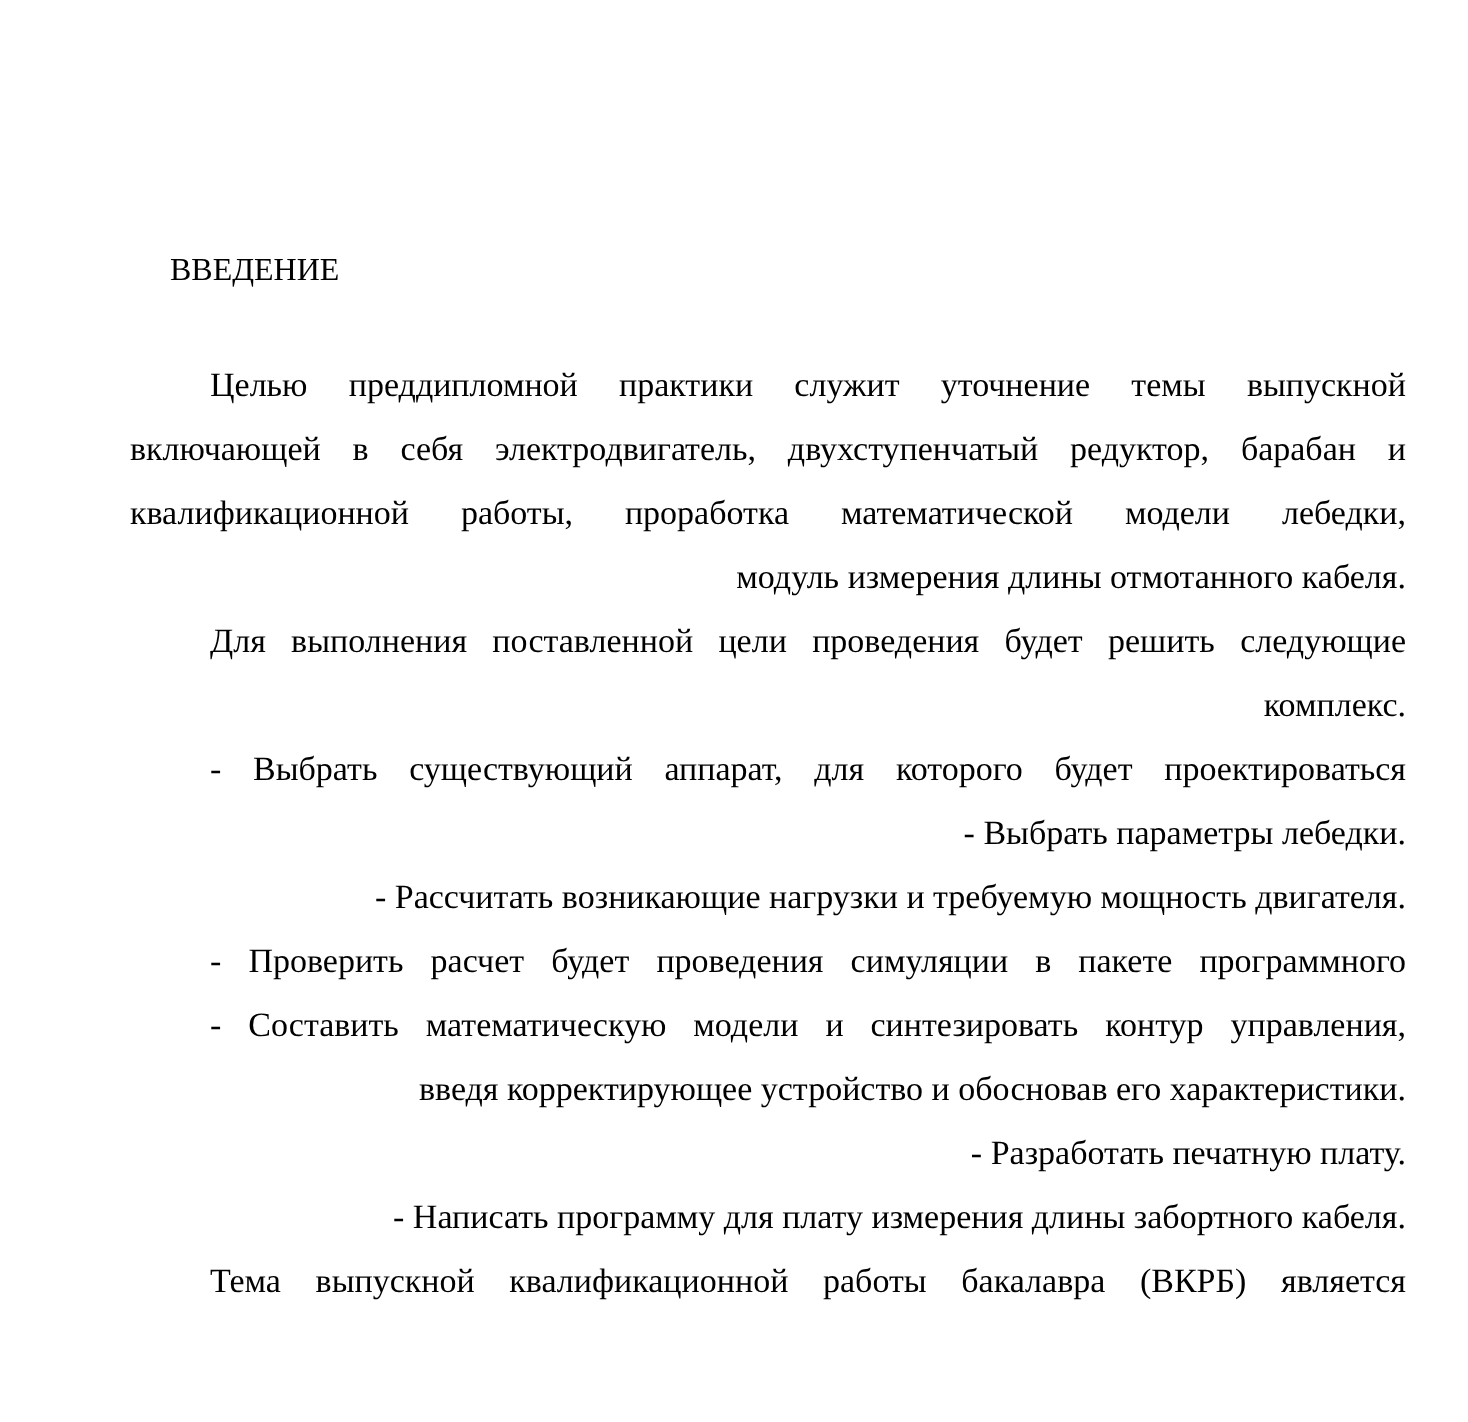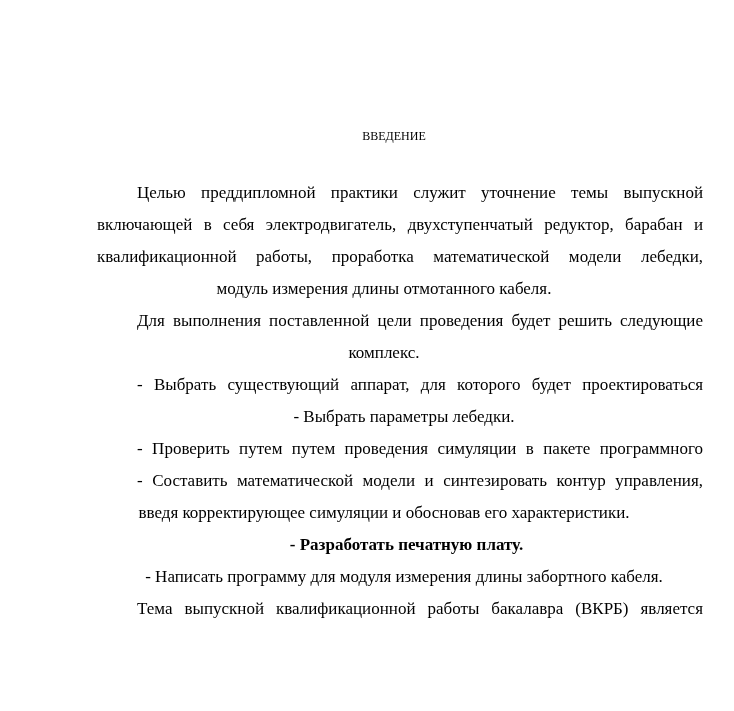--- a/index.html
+++ b/index.html
@@ -15,45 +15,43 @@
     position: relative;
     width: 734px;
     height: 711px;
     background: #ffffff;
   }
   .content {
     margin-left: 65px;
     margin-right: 31px; 
   }
   .heading {
-    font-size: 12px;
+    font-size: 16px;
     font-weight: normal;
     line-height: 32px;
     height: 32px;
-    text-align: center;
     text-indent: 20px; 
     margin-top: 120px;
     margin-bottom: 25px;
   }
   .para { margin: 0; }
   .line {
     display: block;
     font-size: 17px;
     line-height: 32px;
     height: 32px;
     overflow: hidden;
-    text-align: center;
+    text-align: right;
   }
   .line.just {
     text-align: justify;
     text-align-last: justify;
-    margin-left: 32px;
   }
   .line.indent { padding-left: 40px; }
-  .line.indent-sp { padding-left: 45px; font-weight: bold; } 
+  .line.indent-sp { padding-left: 45px; } 
 </style>
 </head>
 <body>
 
 <div class="page">
   <div class="content">
 
     <h1 class="heading">ВВЕДЕНИЕ</h1>
 
     <p class="para">
@@ -69,36 +67,39 @@
 
     <p class="para">
       <span class="line">комплекс.</span>
       <span class="line just indent">- Выбрать существующий аппарат, для которого будет проектироваться</span>
     </p>
 
     <p class="para">
       <span class="line indent">- Выбрать параметры лебедки.</span>
     </p>
 
-
     <p class="para">
-      <span class="line just indent">- Проверить путем путем проведения симуляции в пакете программного</span>
+      <span class="line indent">- Рассчитать возникающие нагрузки и требуемую мощность двигателя.</span>
     </p>
 
     <p class="para">
-      <span class="line just indent">- Составить математической модели и синтезировать контур управления,</span>
-      <span class="line">введя корректирующее симуляции и обосновав его характеристики.</span>
+      <span class="line just indent">- Проверить расчет будет проведения симуляции в пакете программного</span>
+    </p>
+
+    <p class="para">
+      <span class="line just indent">- Составить математическую модели и синтезировать контур управления,</span>
+      <span class="line">введя корректирующее устройство и обосновав его характеристики.</span>
     </p>
 
     <p class="para">
       <span class="line indent-sp">- Разработать печатную плату.</span>
     </p>
 
     <p class="para">
-      <span class="line indent">- Написать программу для модуля измерения длины забортного кабеля.</span>
+      <span class="line indent">- Написать программу для плату измерения длины забортного кабеля.</span>
     </p>
 
     <p class="para">
       <span class="line just indent">Тема выпускной квалификационной работы бакалавра (ВКРБ) является</span>
     </p>
 
   </div>
 </div>
 
 </body></html>

